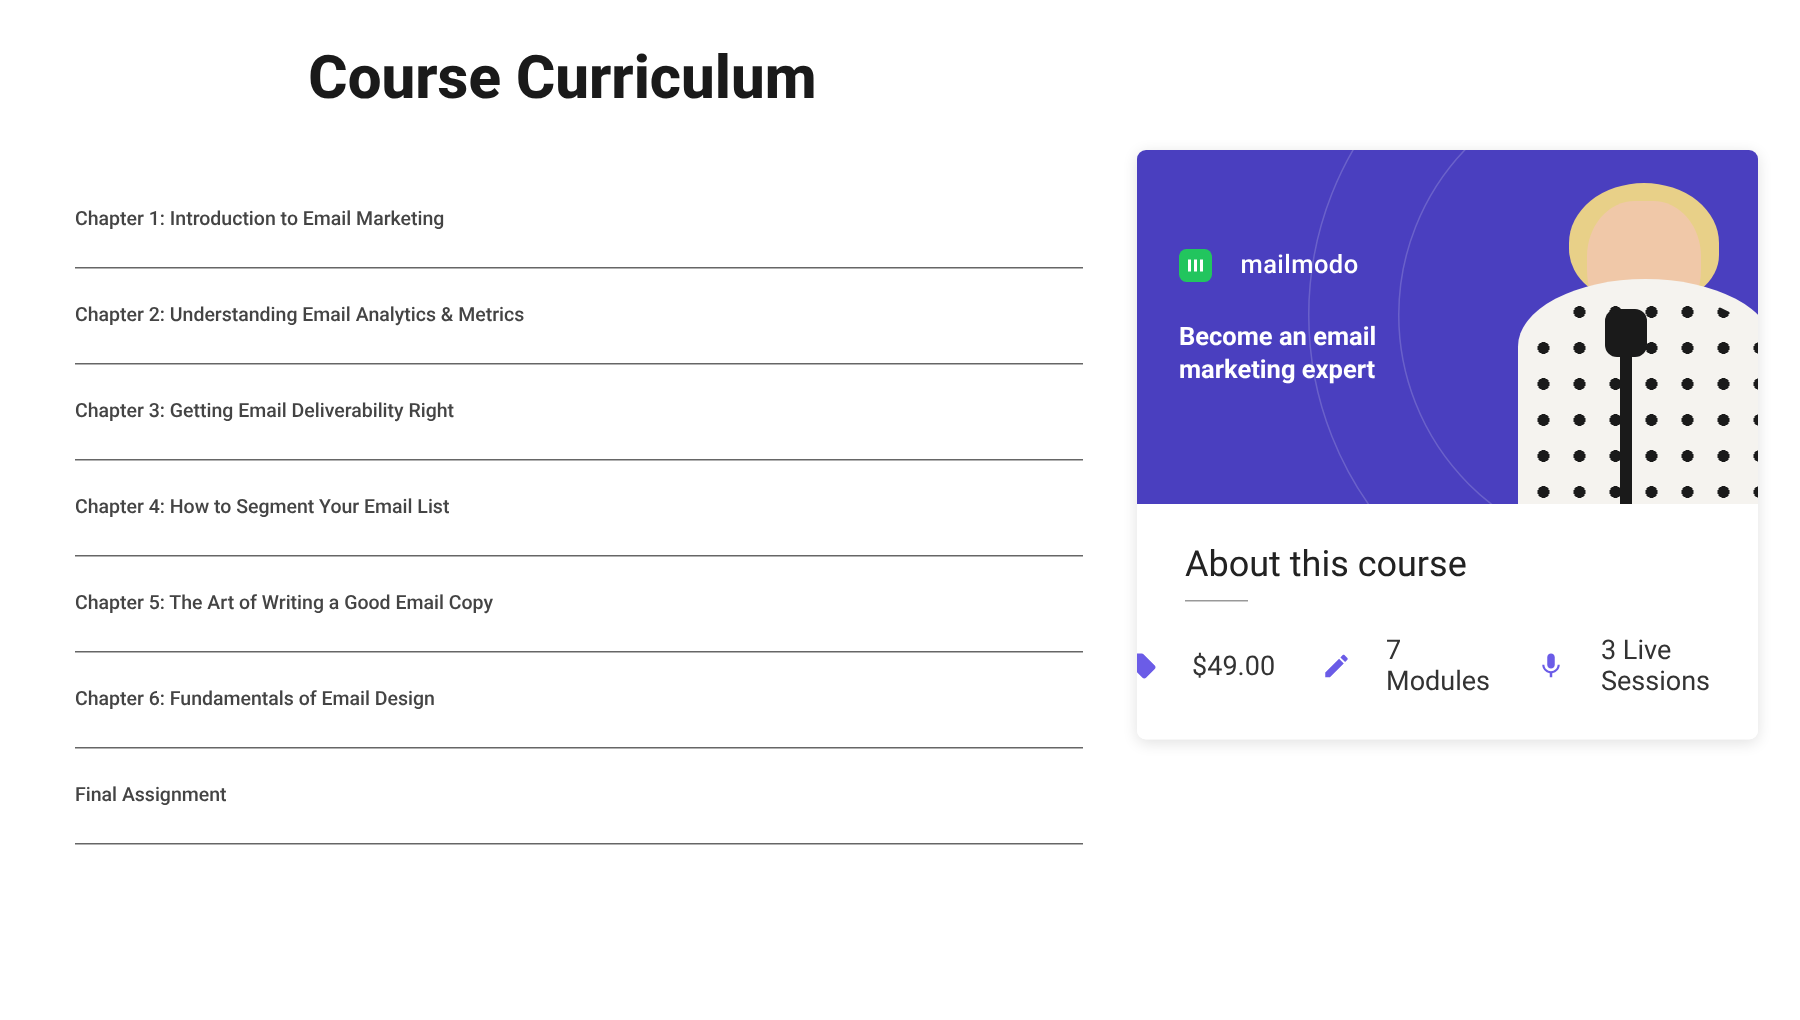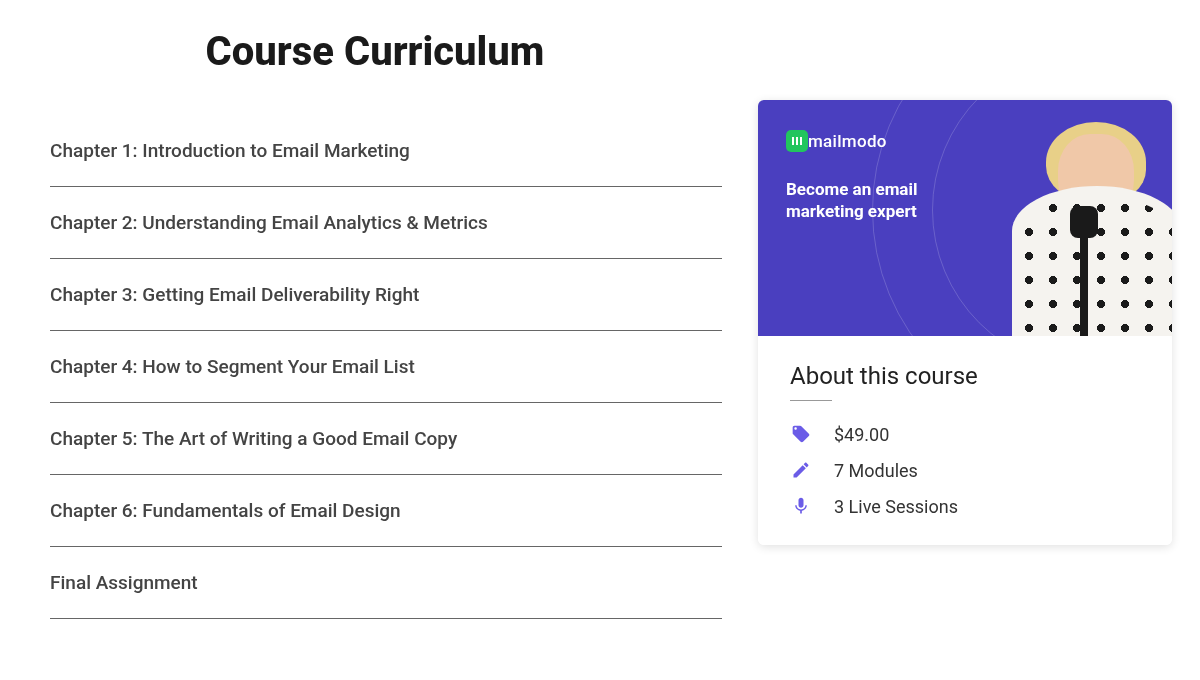--- a/index.html
+++ b/index.html
@@ -24,21 +24,21 @@
       margin-bottom: 40px;
       text-align: center;
     }
     .chapter-list {
       list-style: none;
       padding-left: 22px;
     }
     .chapter-item {
       padding: 24px 0;
       border-bottom: 1px solid #666;
-      font-size: 19px;
+      font-size: 13px;
       color: #444;
       font-weight: 500;
       cursor: pointer;
     }
     .sidebar {
       width: 414px;
       margin-top: 72px;
     }
     .course-card {
       border-radius: 6px;
@@ -48,22 +48,23 @@
     .card-hero {
       background: #4a3fbf;
       height: 236px;
       padding: 30px 28px;
       position: relative;
       overflow: hidden;
     }
     .hero-logo {
       display: flex;
       align-items: center;
-      gap: 0;
+      gap: 19px;
       margin-bottom: 26px;
+      margin-top: 36px;
     }
     .logo-badge {
       width: 22px;
       height: 22px;
       background: #22c55e;
       border-radius: 5px;
       display: flex;
       align-items: center;
       justify-content: center;
     }
@@ -162,22 +163,22 @@
     }
     .about-divider {
       width: 42px;
       height: 1px;
       background: #999;
       margin-bottom: 22px;
     }
     .info-list {
       list-style: none;
       display: flex;
-      flex-direction: column;
-      gap: 14px;
+      flex-direction: row;
+      gap: 30px;
       justify-content: flex-end;
     }
     .info-item {
       display: flex;
       align-items: center;
       gap: 22px;
       font-size: 18px;
       color: #333;
     }
     .info-icon {

